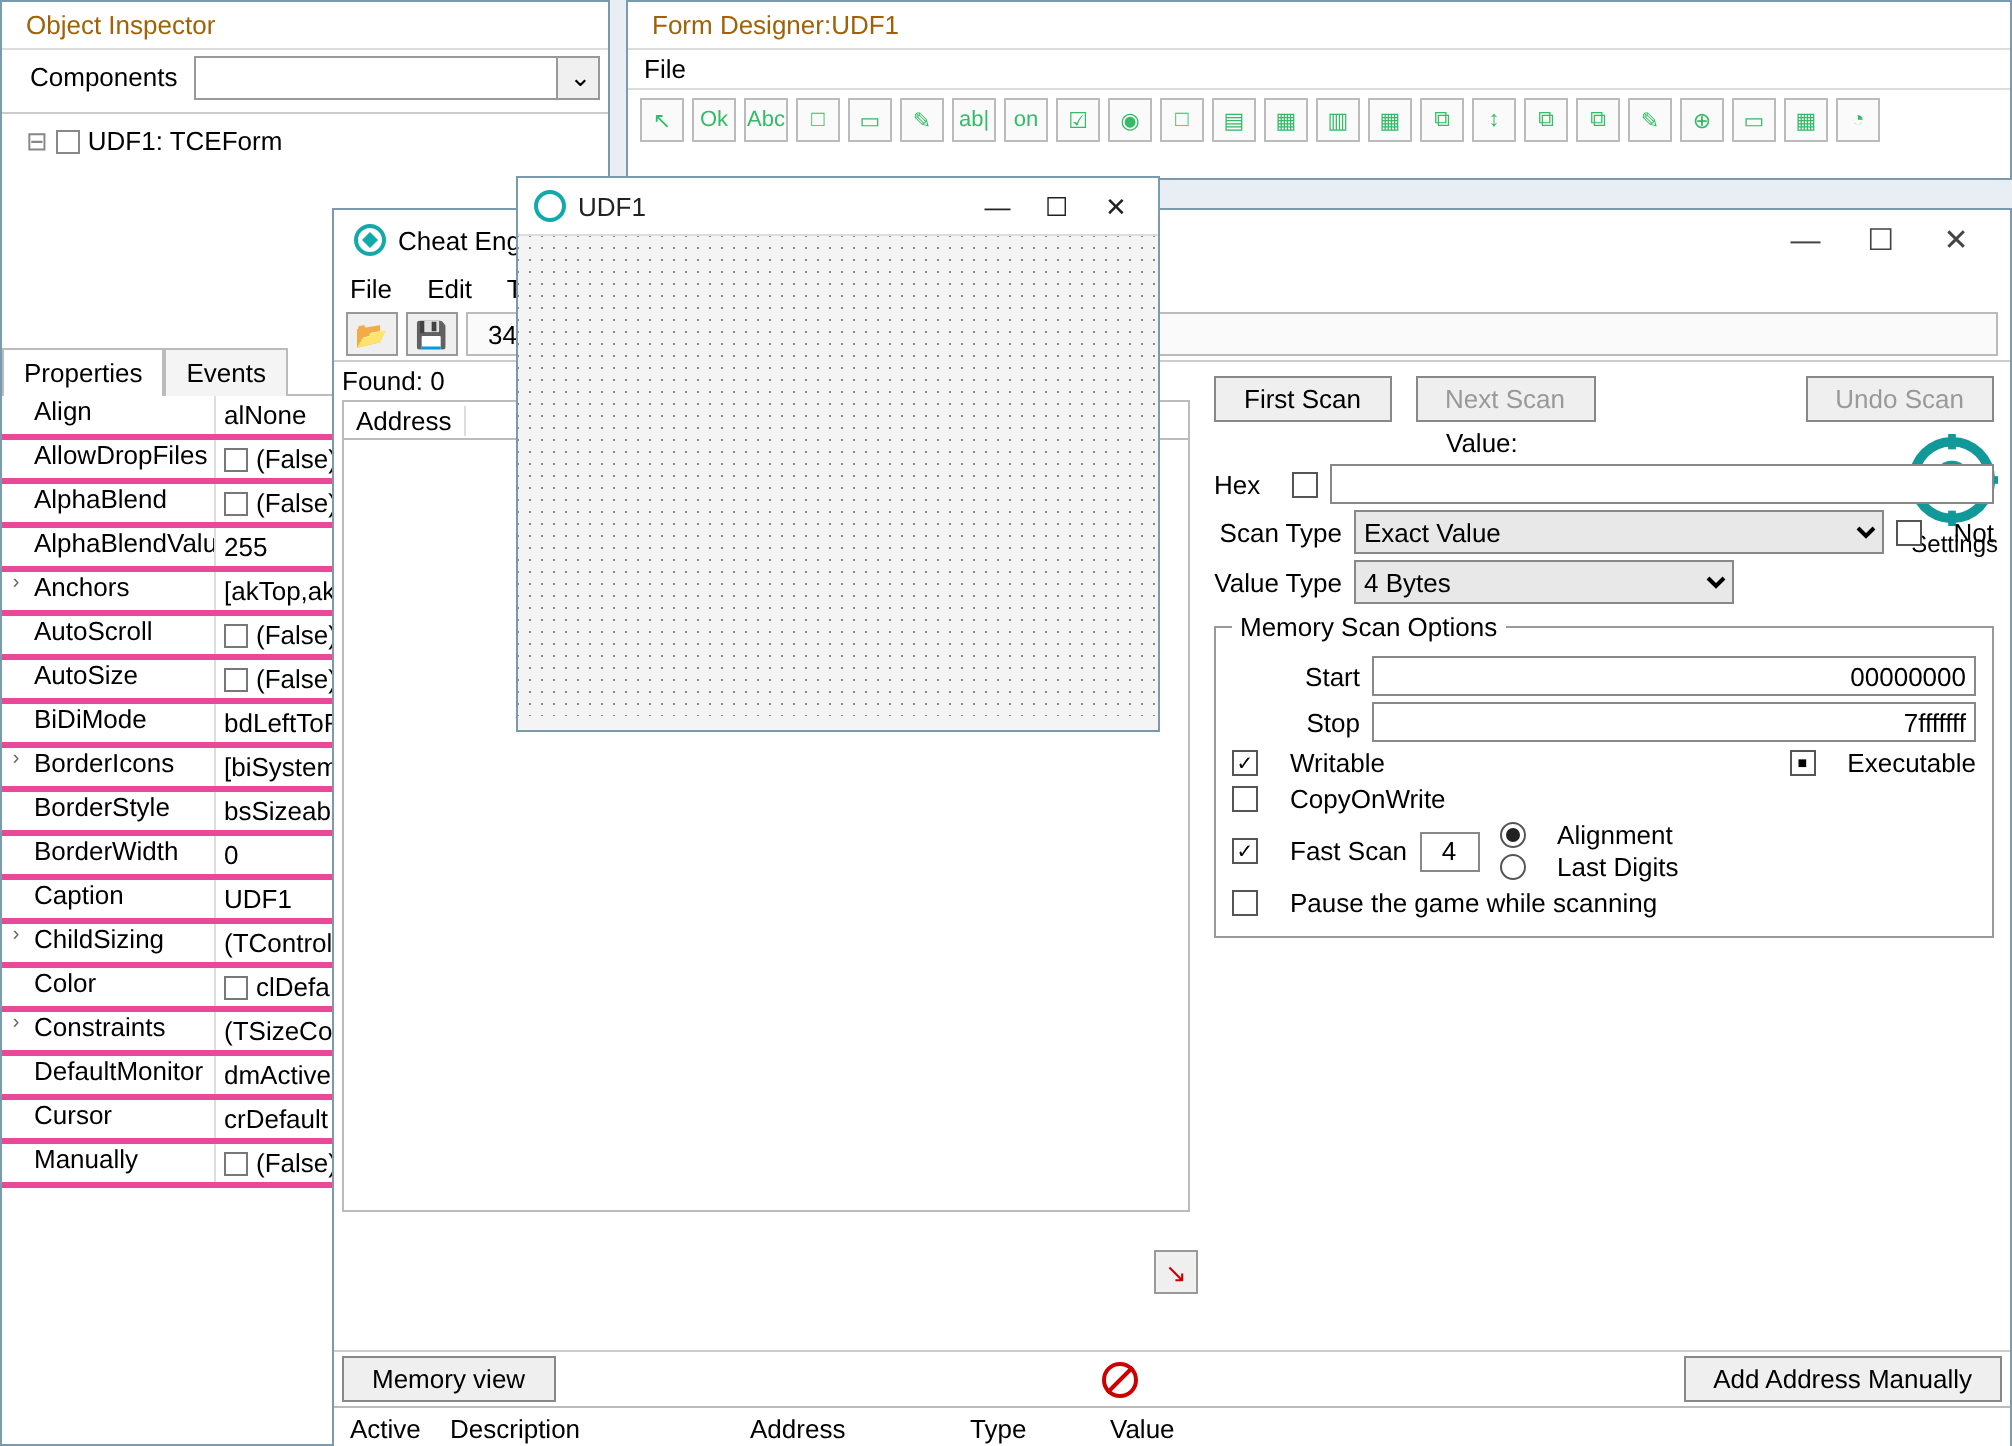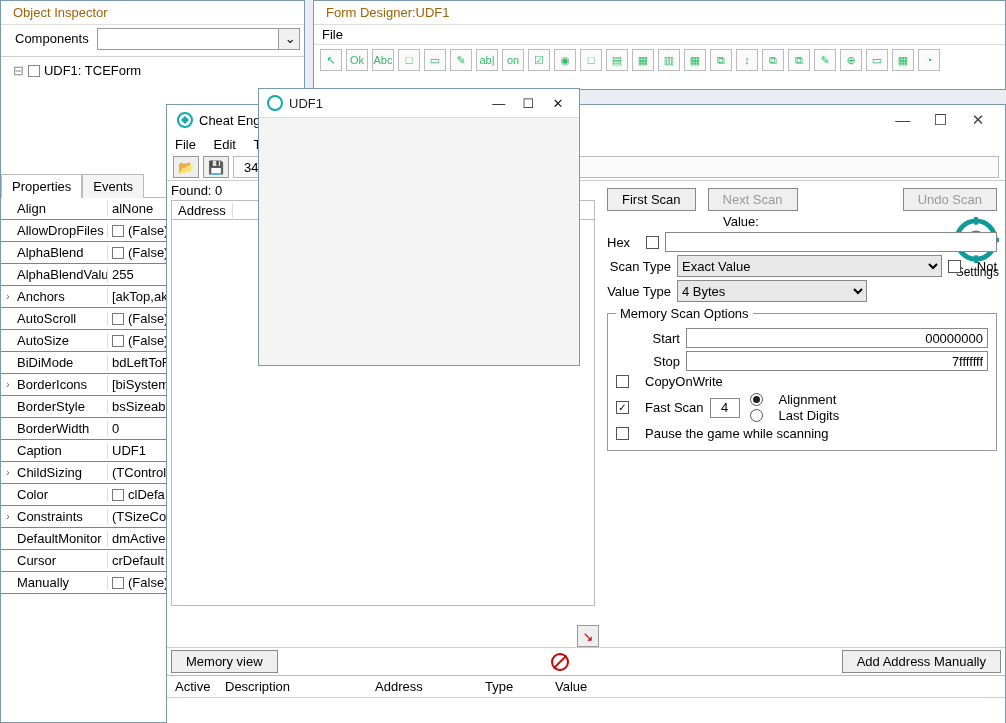--- a/index.html
+++ b/index.html
@@ -13,21 +13,21 @@
 .oi-comp-row { display:flex; align-items:center; padding: 0 6px 4px 6px; }
 .oi-comp-row input { flex:1; height:22px; border:1px solid #999; }
 .oi-comp-row .dd-btn { width:22px; height:22px; border:1px solid #999; background:#f0f0f0; margin-left:-1px; }
 .tree { padding: 6px 12px; height: 110px; }
 .tree-item { display:flex; align-items:center; gap:4px; }
 .tree-item .sq { width:12px; height:12px; border:1px solid #888; background:#fff; }
 .tabrow { display:flex; border-bottom:1px solid #bbb; margin-top:6px; }
 .tab { padding:4px 10px; border:1px solid #bbb; border-bottom:none; background:#f4f4f4; position:relative; top:1px; }
 .tab.sel { background:#fff; }
 .prop-grid { overflow-y:scroll; height: 480px; }
-.prop-row { display:flex; border-bottom:1px solid #ec4899; height:22px; align-items:center; }
+.prop-row { display:flex; border-bottom:3px solid #ec4899; height:22px; }
 .prop-row .arrow { width:14px; text-align:center; color:#666; font-size:10px;}
 .prop-row .pname { width:92px; padding-left:2px; white-space:nowrap; overflow:hidden; }
 .prop-row .pval { flex:1; padding-left:4px; border-left:1px solid #ddd; display:flex; align-items:center; gap:4px; white-space:nowrap; overflow:hidden;}
 .prop-row .chk { width:12px; height:12px; border:1px solid #777; }
 
 .form-designer { left: 313px; top: 0; width: 693px; height: 90px; }
 .fd-menu { padding:2px 8px; }
 .fd-toolbar { display:flex; gap:4px; padding:4px 6px; background:#fff; border-top:1px solid #ddd; align-items:center; flex-wrap:nowrap; overflow:hidden;}
 .tb-icon { width:22px; height:22px; border:1px solid #bbb; background:#fafafa; display:flex; align-items:center; justify-content:center; font-size:11px; color:#3b6; }
 
@@ -56,21 +56,21 @@
 fieldset legend { padding:0 4px; }
 .chklabel { display:flex; align-items:center; gap:16px; }
 .chklabel .chk { width:13px; height:13px; border:1px solid #555; display:inline-flex; align-items:center; justify-content:center; font-size:10px; background:#fff;}
 .chklabel .chk.on::after{content:"✓";}
 .chklabel .chk.sq::after{content:"■"; font-size:8px;}
 .radio { width:13px; height:13px; border:1px solid #555; border-radius:50%; display:inline-flex; align-items:center; justify-content:center;}
 .radio.on::after{content:""; width:7px; height:7px; background:#222; border-radius:50%;}
 .ce-logo { position:absolute; right:6px; top:36px; width:46px; height:46px; }
 .ce-logo svg{width:100%;height:100%;}
 .ce-settings { position:absolute; right:6px; top:84px; font-size:12px;}
-.ce-bottom-bar { display:flex; justify-content:space-between; padding:2px 4px; border-top:1px solid #ccc; align-items:center;}
+.ce-bottom-bar { display:flex; justify-content:space-between; padding:2px 4px; border-top:1px solid #ccc; align-items:center;margin-top:28px;}
 .forbid-icon { width:18px; height:18px; border:2px solid #c00; border-radius:50%; position:relative; display:inline-block;}
 .forbid-icon::after{content:""; position:absolute; left:-2px; top:6px; width:18px; height:2px; background:#c00; transform:rotate(-45deg);}
 .ce-table { border-top:1px solid #bbb; }
 .ce-table .hdr { display:flex; background:#fff; border-bottom:1px solid #ccc;}
 .ce-table .hdr span { padding:3px 8px; }
 .ce-table .body { height:90px; background:#fff; }
 
 .udf1 { left:258px; top:88px; width:322px; height:278px; background:#f4f4f4; }
 .udf1 .titlebar{ display:flex; justify-content:space-between; align-items:center; color:#222; padding:6px 8px;}
 .udf1 .winbtns span{ display:inline-block; width:26px; text-align:center; }
@@ -311,20 +311,30 @@
       <fieldset>
         <legend>Memory Scan Options</legend>
         <div class="rrow">
             <label>Start</label>
             <input type="text" style="flex: 1 1 0%; text-align: right;" value="00000000">
           </div>
         <div class="rrow">
             <label>Stop</label>
             <input type="text" style="flex: 1 1 0%; text-align: right;" value="7fffffff">
           </div>
+        <div class="rrow" style="justify-content:space-between">
+          <span class="chklabel">
+              <span class="chk on"></span>
+              <span>Writable</span>
+            </span>
+          <span class="chklabel">
+              <span class="chk sq"></span>
+              <span>Executable</span>
+            </span>
+        </div>
         <div class="rrow">
             <span class="chklabel">
               <span class="chk"></span>
               <span>CopyOnWrite</span>
             </span>
           </div>
         <div class="rrow">
           <span class="chklabel">
               <span class="chk on"></span>
               <span>Fast Scan</span>

